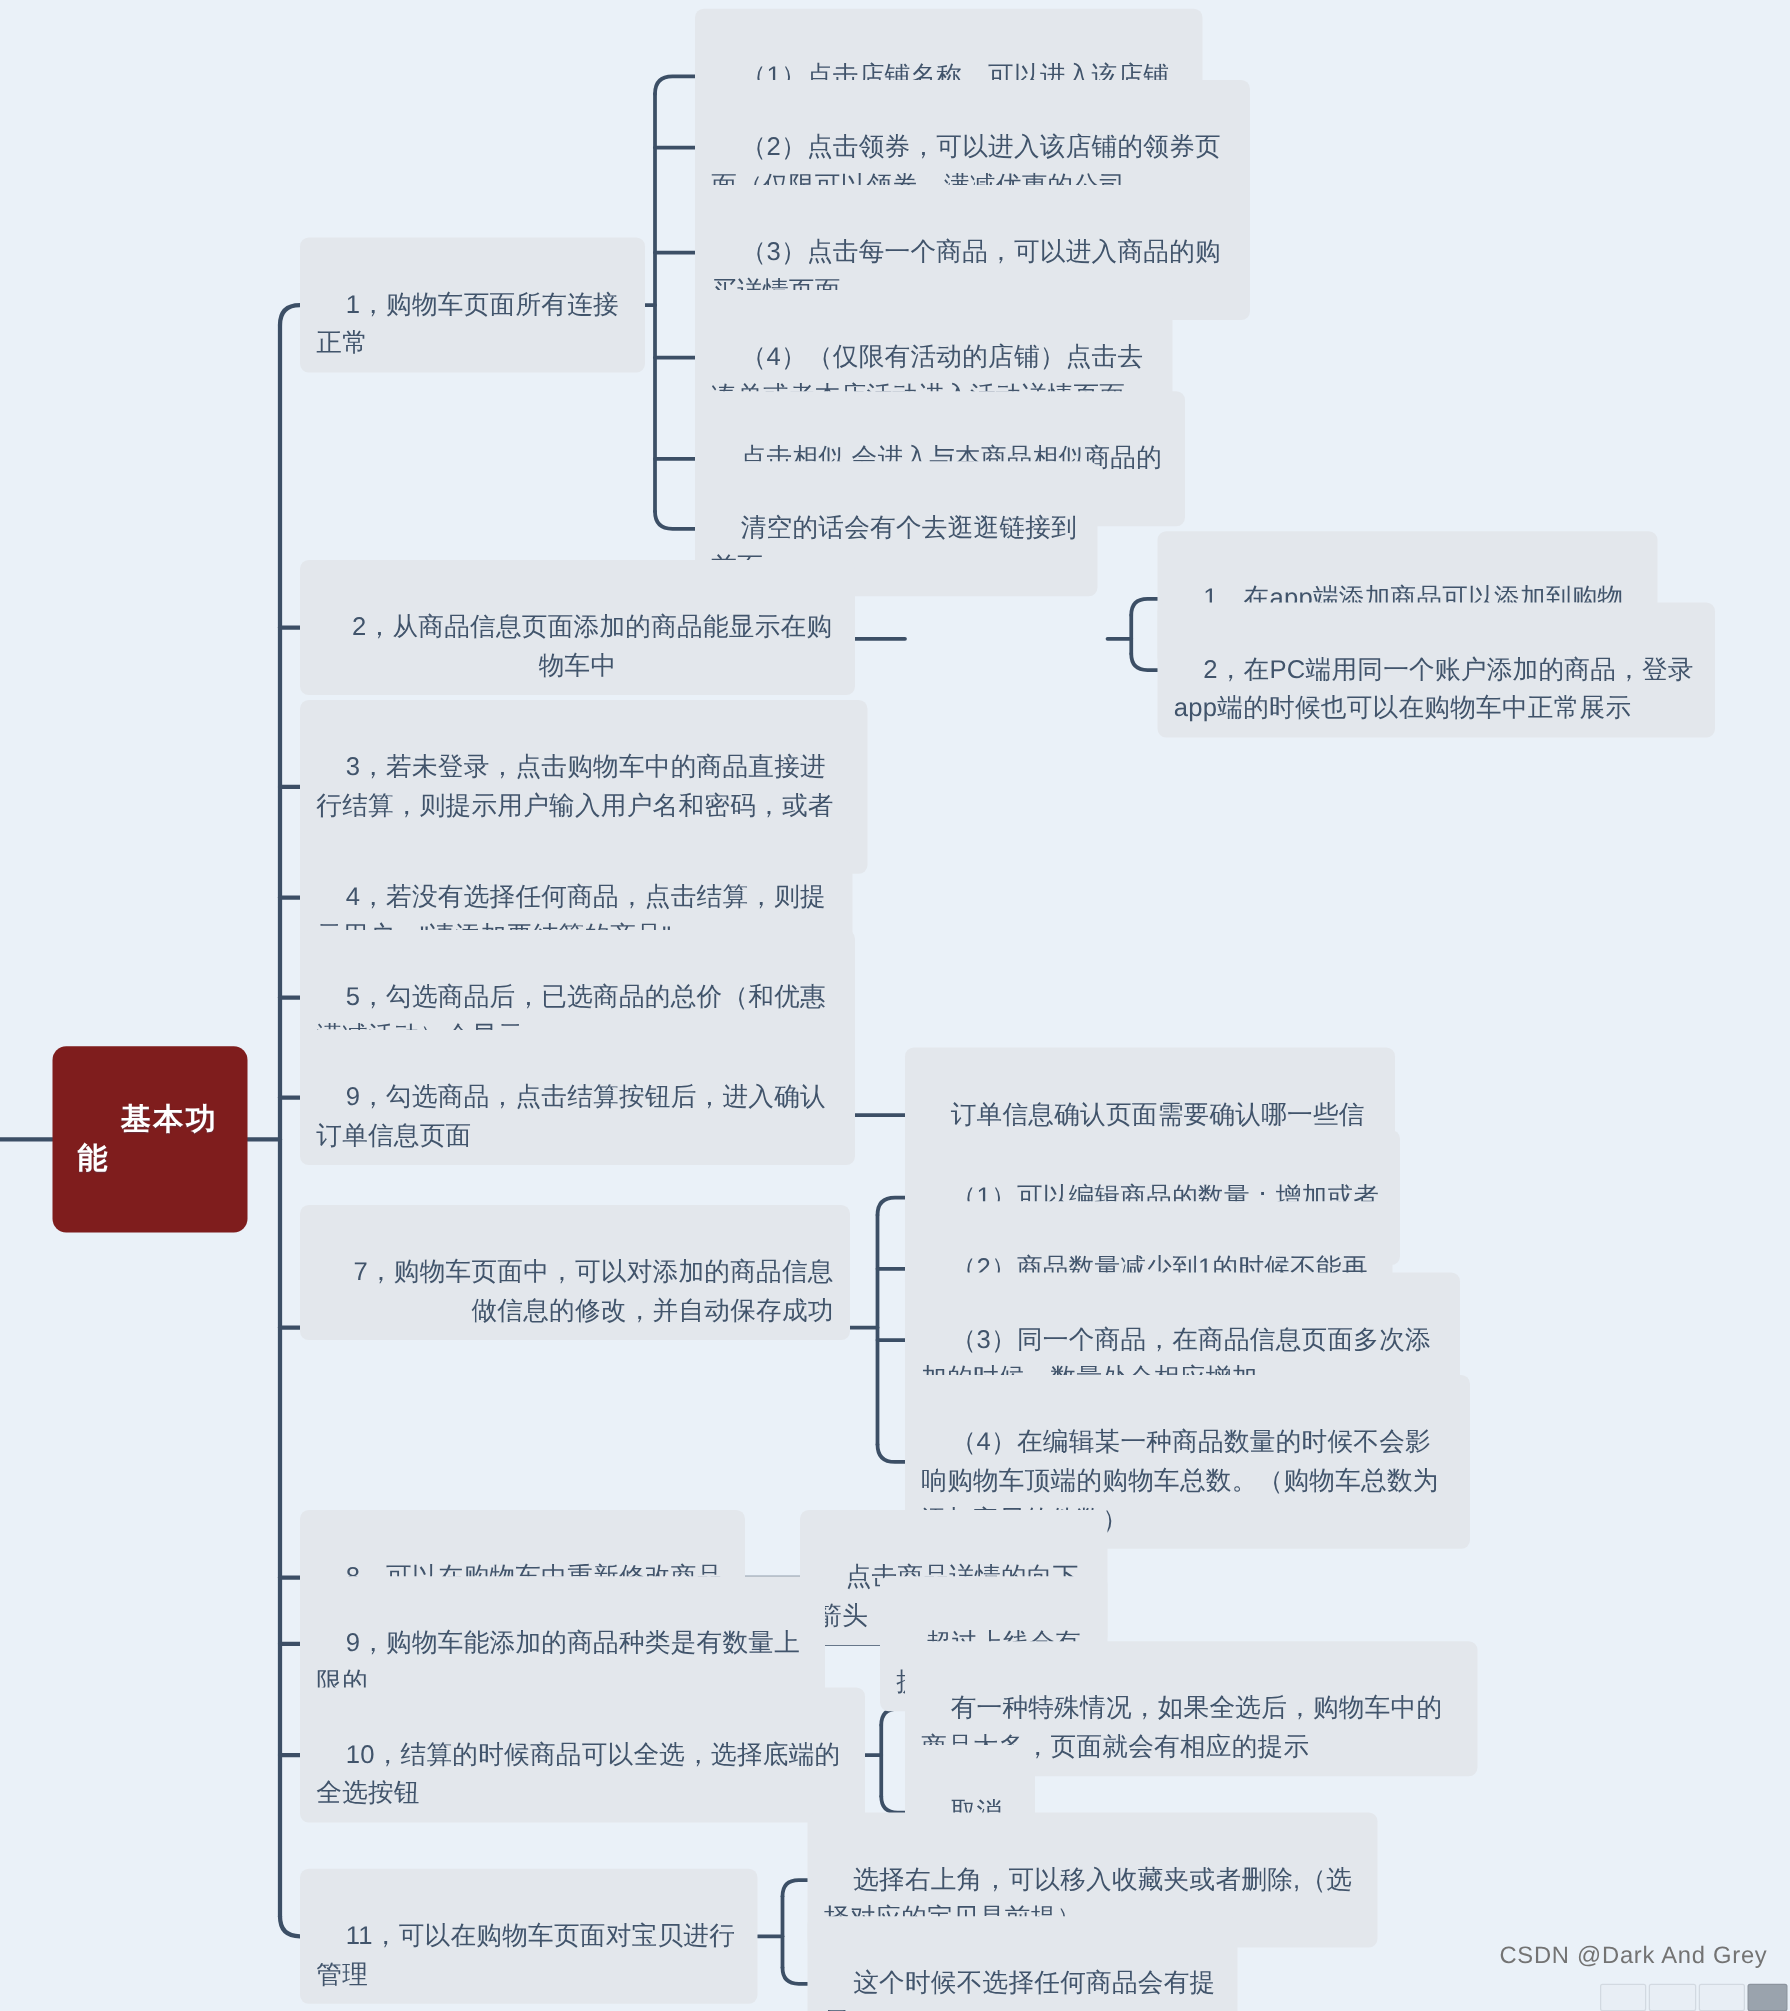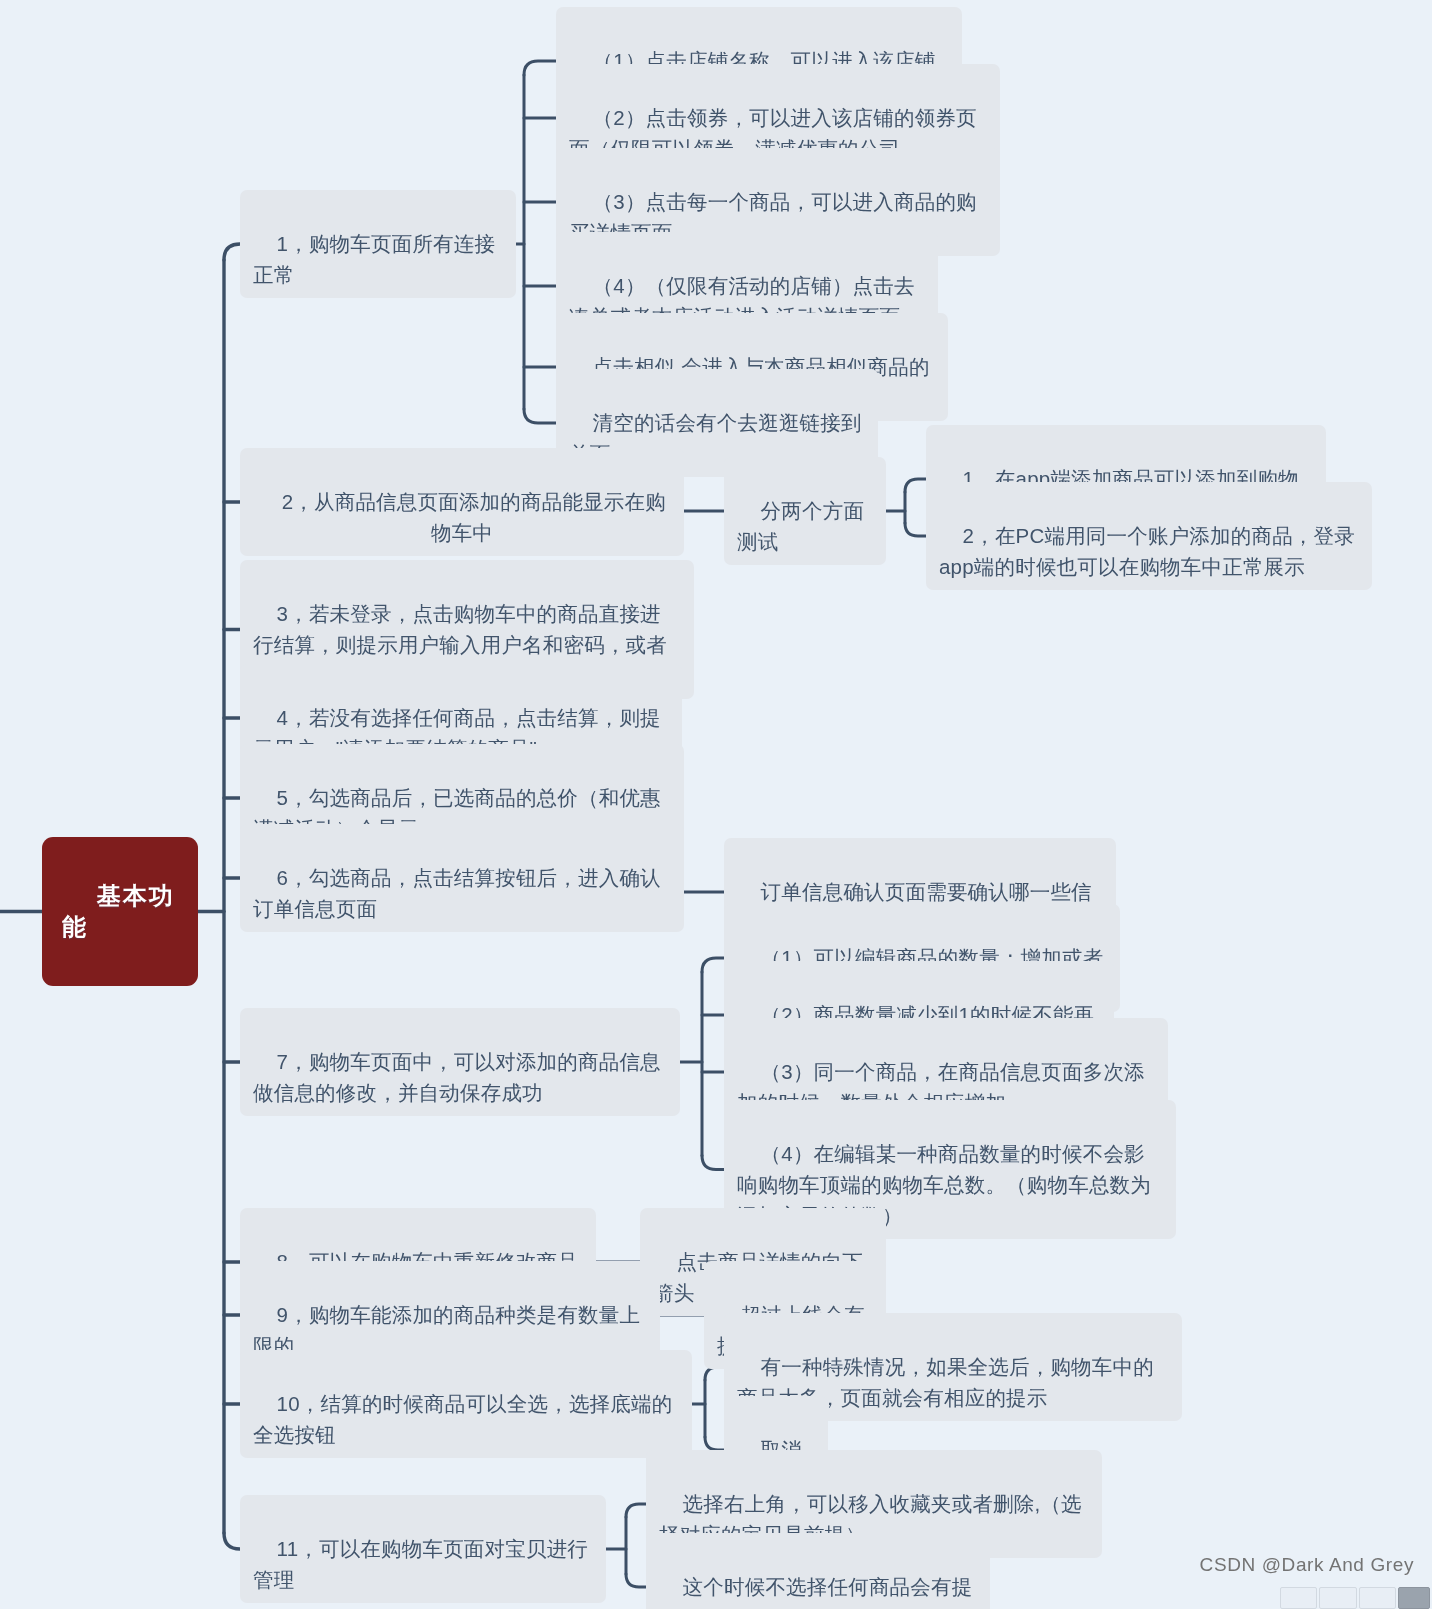--- a/index.html
+++ b/index.html
@@ -144,42 +144,40 @@
     <span>（3）点击每一个商品，可以进入商品的购买详情页面</span></div>
   <div class="node" style="left:556px; top:232px; width:382px;">
     <span>（4）（仅限有活动的店铺）点击去凑单或者本店活动进入活动详情页面。</span></div>
   <div class="node" style="left:556px; top:313px; width:392px;">
     <span>点击相似 会进入与本商品相似商品的页面</span></div>
   <div class="node" style="left:556px; top:369px; width:322px;">
     <span>清空的话会有个去逛逛链接到首页</span></div>
 
   <div class="node" style="left:240px; top:448px; width:444px;text-align:center;">
     <span>2，从商品信息页面添加的商品能显示在购物车中</span></div>
-  <div class="node" style="left:724px; top:457px; width:162px;">
-    <span>分两个方面测试</span></div>
   <div class="node" style="left:926px; top:425px; width:400px;">
     <span>1，在app端添加商品可以添加到购物车中</span></div>
   <div class="node" style="left:926px; top:482px; width:446px;">
     <span>2，在PC端用同一个账户添加的商品，登录app端的时候也可以在购物车中正常展示</span></div>
 
   <div class="node" style="left:240px; top:560px; width:454px;">
     <span>3，若未登录，点击购物车中的商品直接进行结算，则提示用户输入用户名和密码，或者提示其他的非注册用户购物方式；</span></div>
 
   <div class="node" style="left:240px; top:664px; width:442px;">
     <span>4，若没有选择任何商品，点击结算，则提示用户，"请添加要结算的商品"</span></div>
 
   <div class="node" style="left:240px; top:744px; width:444px;">
     <span>5，勾选商品后，已选商品的总价（和优惠满减活动）会显示</span></div>
 
   <div class="node" style="left:240px; top:824px; width:444px;">
-    <span>6，勾选商品，点击结算按钮后，进入确认订单信息页面</span></div>
+    <span>9，勾选商品，点击结算按钮后，进入确认订单信息页面</span></div>
   <div class="node" style="left:724px; top:838px; width:392px;">
     <span>订单信息确认页面需要确认哪一些信息？</span></div>
 
-  <div class="node" style="left:240px; top:1008px; width:440px;">
+  <div class="node" style="left:240px; top:964px; width:440px;text-align:right;">
     <span>7，购物车页面中，可以对添加的商品信息做信息的修改，并自动保存成功</span></div>
   <div class="node" style="left:724px; top:904px; width:396px;">
     <span>（1）可以编辑商品的数量：增加或者减少</span></div>
   <div class="node" style="left:724px; top:961px; width:390px;">
     <span>（2）商品数量减少到1的时候不能再减少</span></div>
   <div class="node" style="left:724px; top:1018px; width:444px;">
     <span>（3）同一个商品，在商品信息页面多次添加的时候，数量处会相应增加</span></div>
   <div class="node" style="left:724px; top:1100px; width:452px;">
     <span>（4）在编辑某一种商品数量的时候不会影响购物车顶端的购物车总数。（购物车总数为添加宝贝的件数）</span></div>
 

